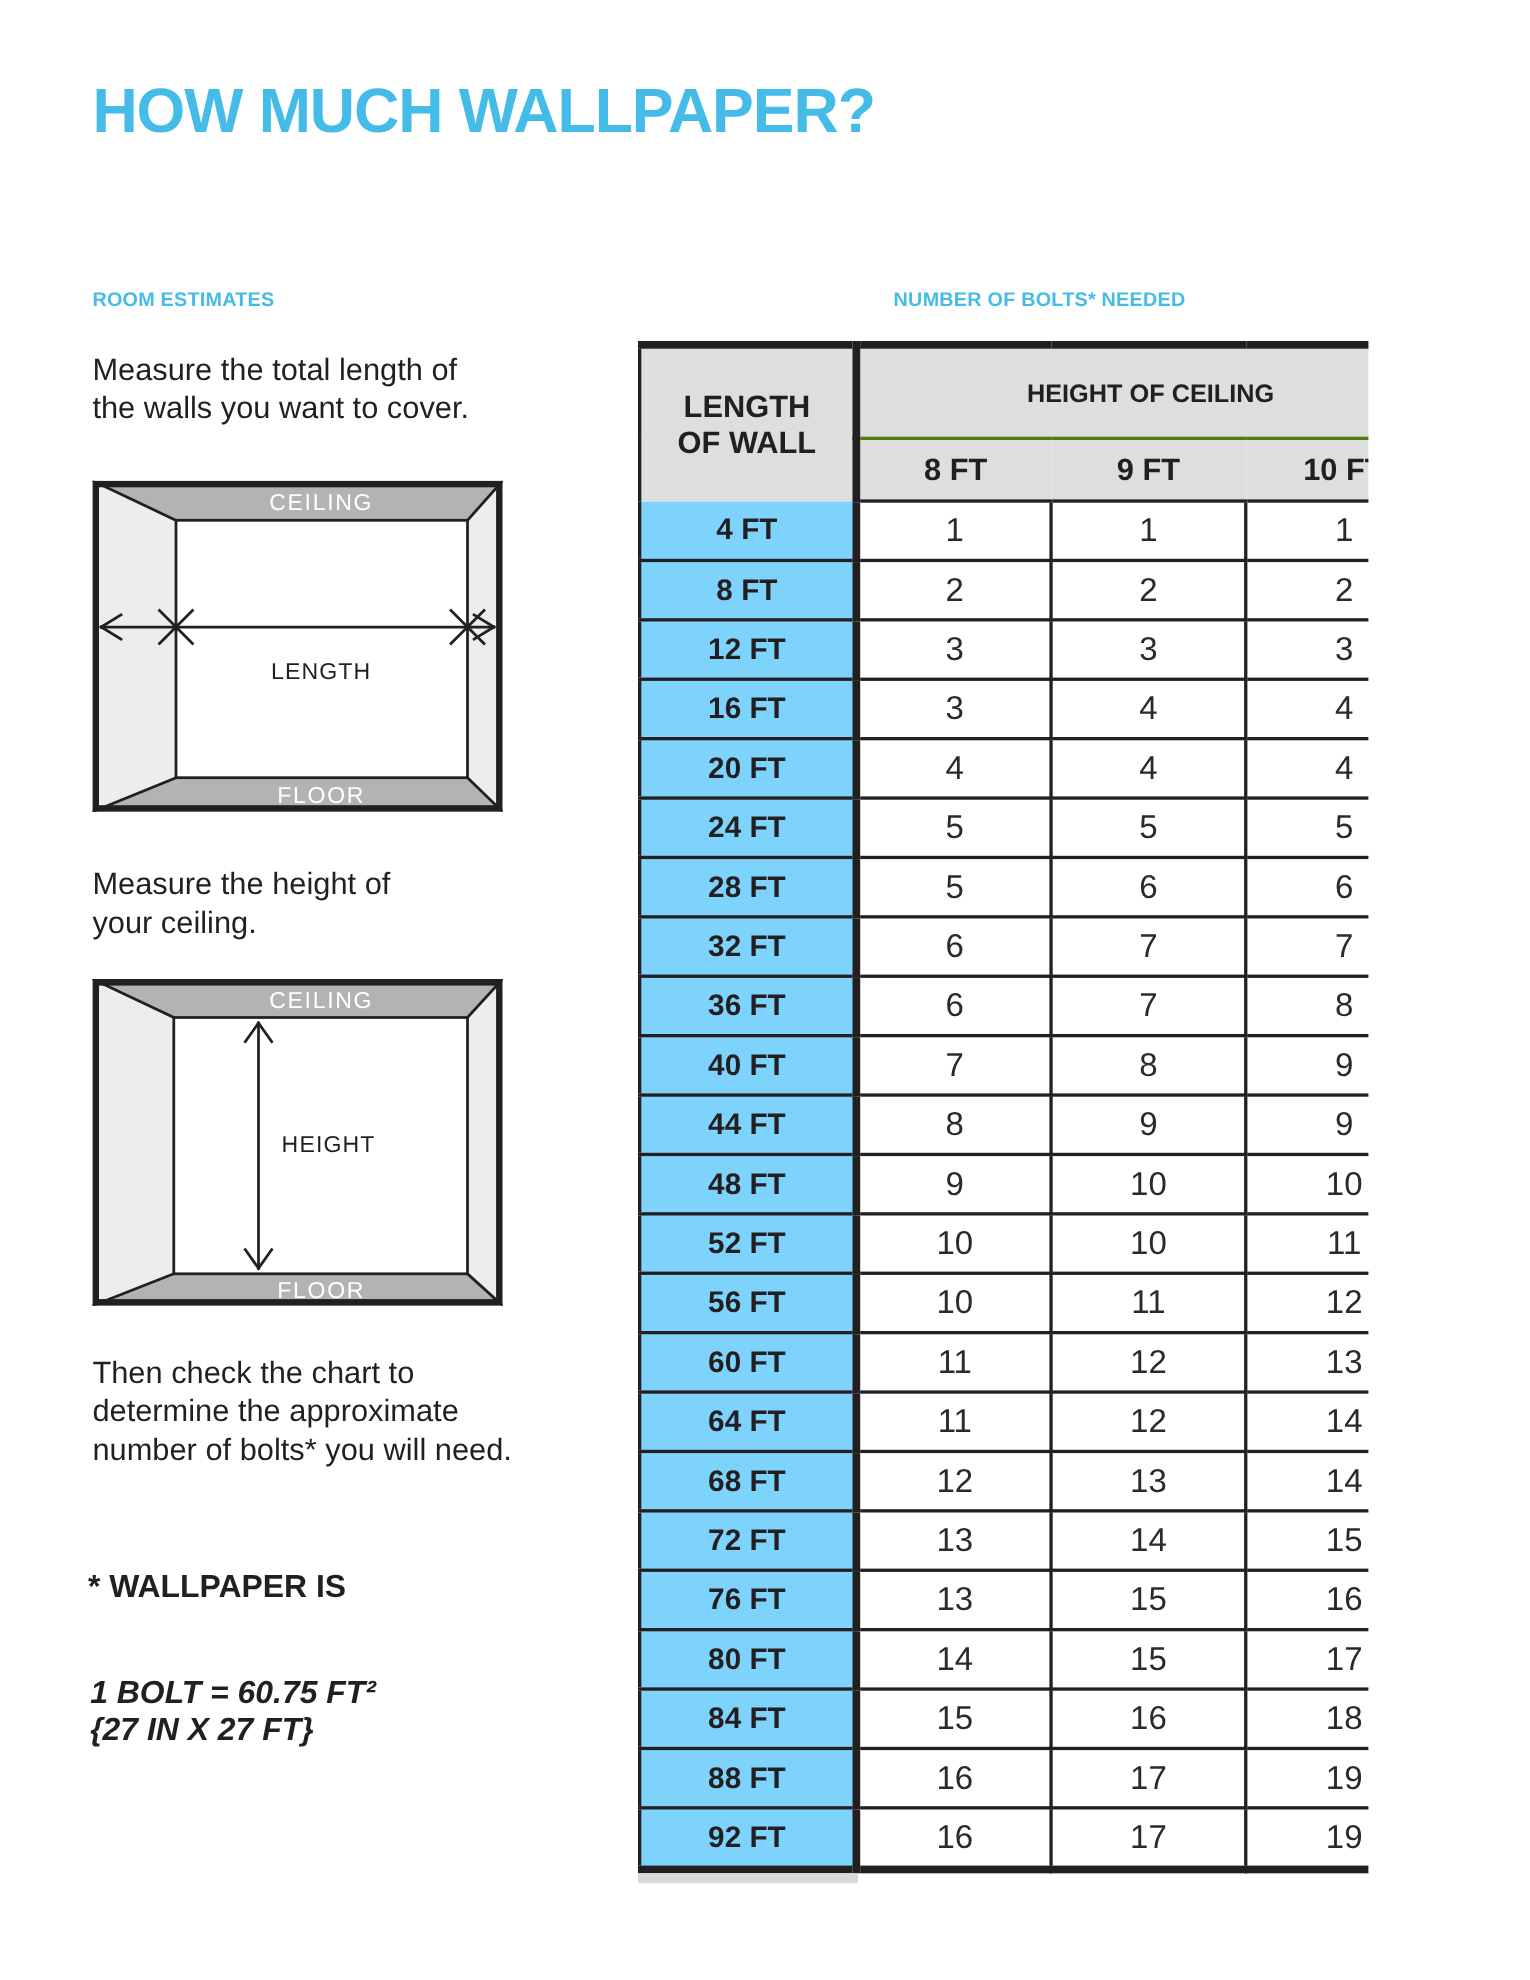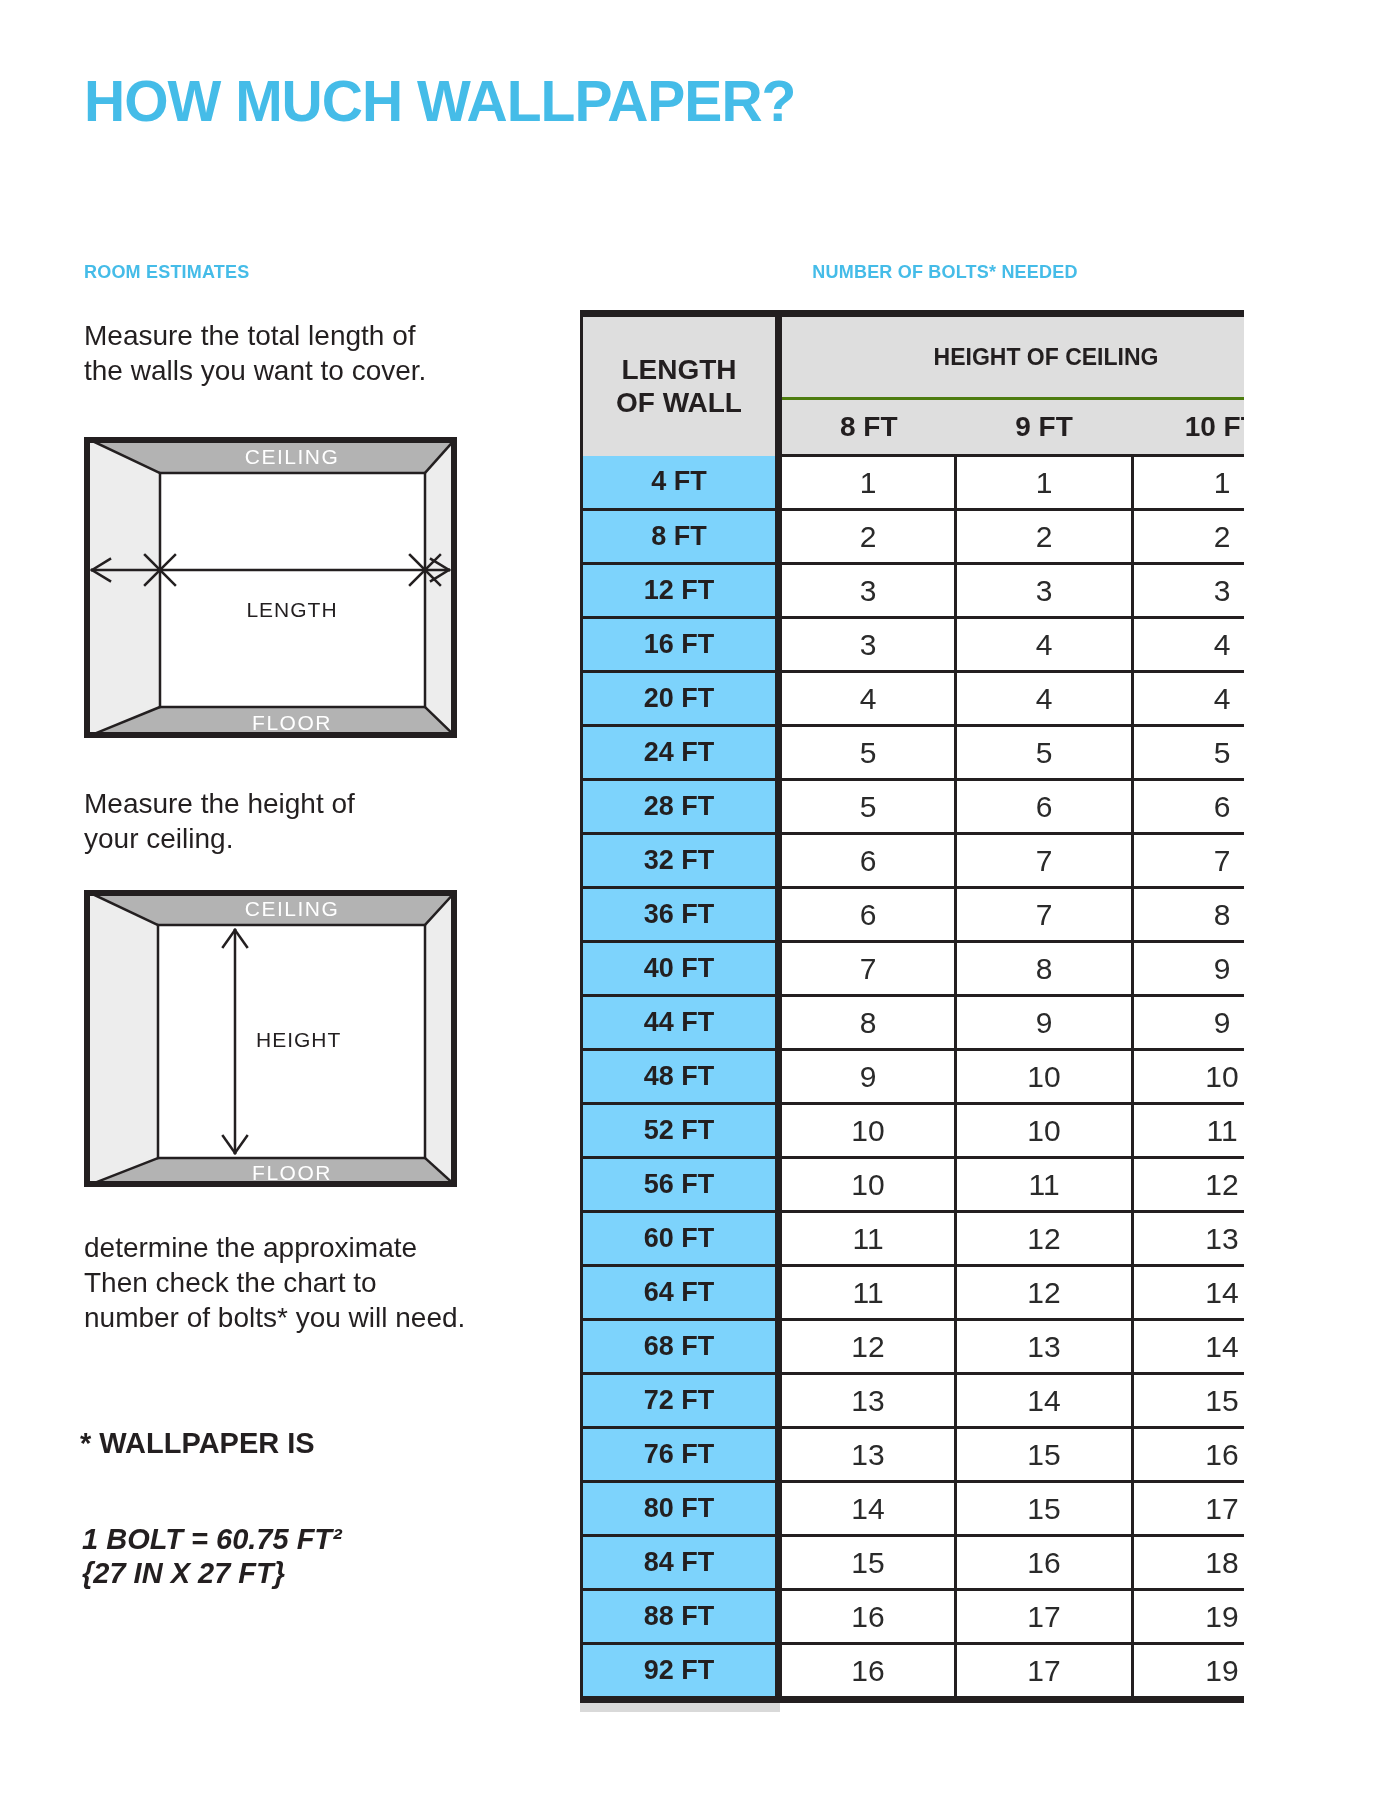--- a/index.html
+++ b/index.html
@@ -123,22 +123,22 @@
         <line class="ln" x1="151" y1="263" x2="139" y2="246"></line>
         <line class="ln" x1="151" y1="263" x2="163" y2="246"></line>
       </g>
       <text class="band-label" x="208" y="26" text-anchor="middle">CEILING</text>
       <text class="band-label" x="208" y="290" text-anchor="middle">FLOOR</text>
       <text class="dim-label" x="172" y="157" text-anchor="start">HEIGHT</text>
     </svg>
   </div>
 
   <p class="para p3">
+    <span class="line">Then check the chart to</span>
     <span class="line">determine the approximate</span>
-    <span class="line">Then check the chart to</span>
     <span class="line">number of bolts* you will need.</span>
   </p>
 
   <div class="footnote">
     <span class="star">*</span>
     <span class="fn-lines">
       <span>WALLPAPER IS</span>
     </span>
   </div>
 

